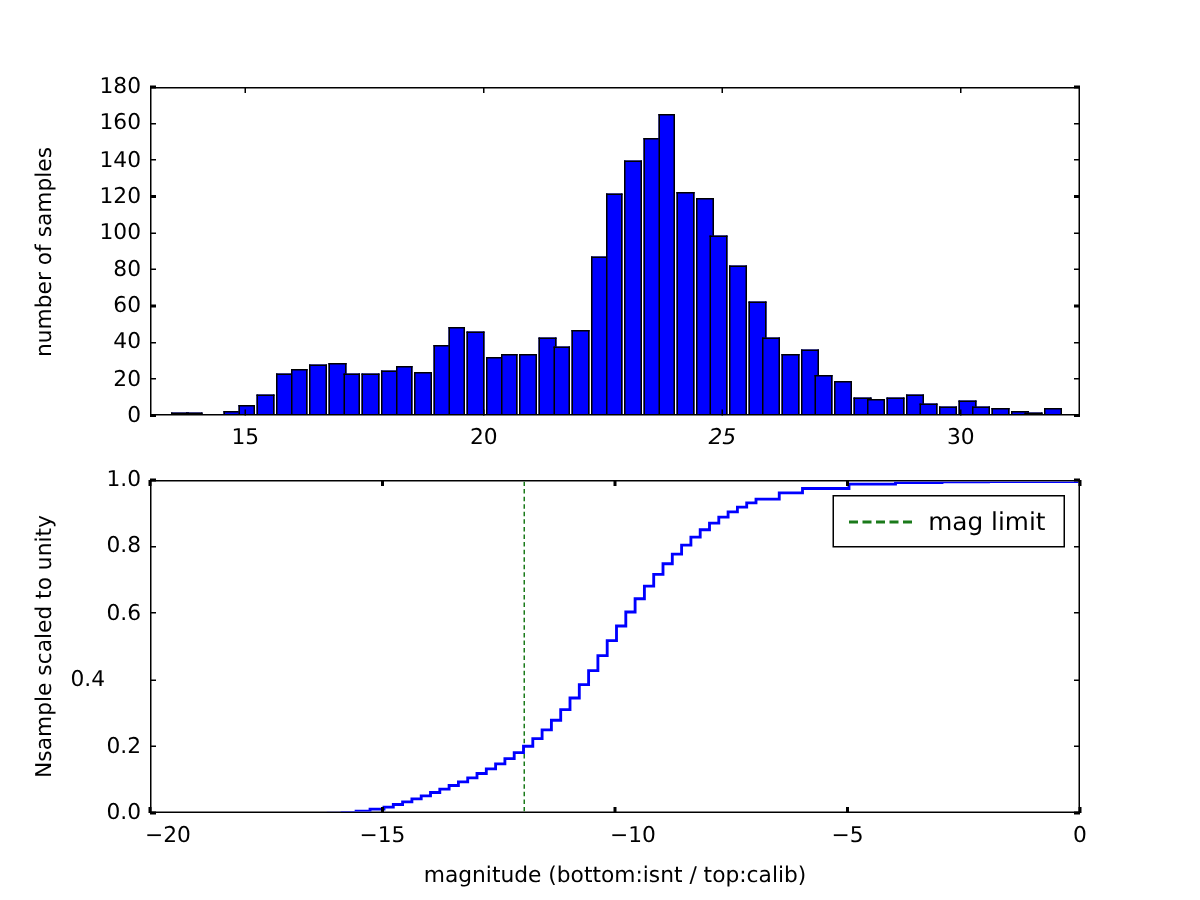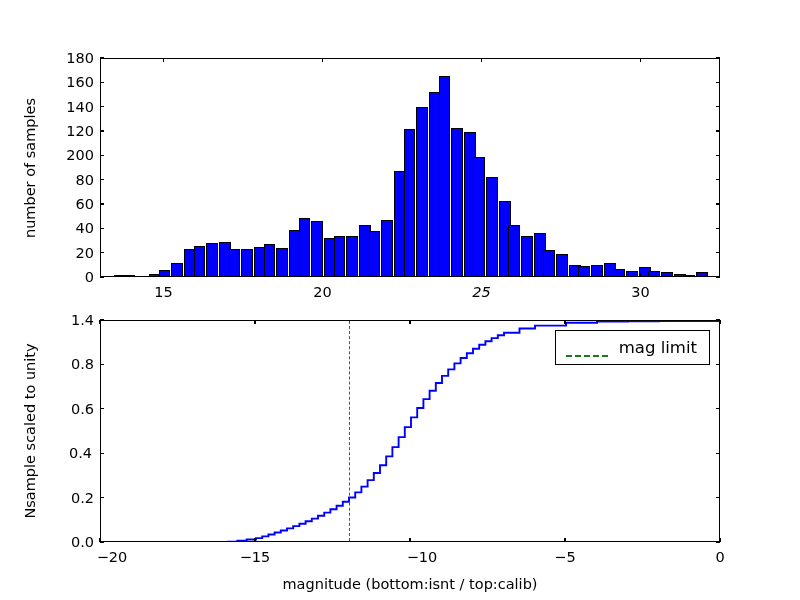--- a/index.html
+++ b/index.html
@@ -131,21 +131,21 @@
   <div class="ylabel" id="ylab-bot" style="left: 22px; top: 431px; transform: rotate(-90deg) translate(-50%, 0px);">Nsample scaled to unity</div>
 
   <div class="axes" id="ax-bot">
     <div class="plotarea" id="bot-plot">
       <div class="vline" id="maglimit-line" style="left: 248px;"></div>
       <svg class="stepsvg" id="cum-svg" width="620" height="222">
           <path d="M 0.00 222.00 L 31.00 222.00 L 31.00 222.00 L 62.00 222.00 L 62.00 222.00 L 93.00 222.00 L 93.00 221.78 L 108.50 221.78 L 108.50 221.56 L 117.80 221.56 L 117.80 221.11 L 127.10 221.11 L 127.10 220.67 L 136.40 220.67 L 136.40 219.78 L 145.70 219.78 L 145.70 218.45 L 155.00 218.45 L 155.00 217.12 L 161.20 217.12 L 161.20 215.34 L 167.40 215.34 L 167.40 213.56 L 173.60 213.56 L 173.60 211.57 L 179.80 211.57 L 179.80 209.57 L 186.00 209.57 L 186.00 207.35 L 192.20 207.35 L 192.20 205.13 L 198.40 205.13 L 198.40 202.69 L 204.60 202.69 L 204.60 200.24 L 210.80 200.24 L 210.80 197.58 L 217.00 197.58 L 217.00 194.69 L 223.20 194.69 L 223.20 191.59 L 229.40 191.59 L 229.40 188.26 L 235.60 188.26 L 235.60 184.70 L 241.80 184.70 L 241.80 180.71 L 248.00 180.71 L 248.00 176.49 L 254.20 176.49 L 254.20 171.38 L 260.40 171.38 L 260.40 165.61 L 266.60 165.61 L 266.60 159.17 L 272.80 159.17 L 272.80 152.07 L 279.00 152.07 L 279.00 144.30 L 285.20 144.30 L 285.20 135.42 L 291.40 135.42 L 291.40 126.10 L 297.60 126.10 L 297.60 116.11 L 303.80 116.11 L 303.80 106.12 L 310.00 106.12 L 310.00 96.35 L 316.20 96.35 L 316.20 87.02 L 322.40 87.02 L 322.40 78.14 L 328.60 78.14 L 328.60 69.71 L 334.80 69.71 L 334.80 61.94 L 341.00 61.94 L 341.00 54.83 L 347.20 54.83 L 347.20 48.40 L 353.40 48.40 L 353.40 42.40 L 359.60 42.40 L 359.60 37.07 L 365.80 37.07 L 365.80 32.19 L 372.00 32.19 L 372.00 27.75 L 378.20 27.75 L 378.20 23.75 L 384.40 23.75 L 384.40 20.20 L 390.60 20.20 L 390.60 17.09 L 396.80 17.09 L 396.80 14.21 L 403.00 14.21 L 403.00 11.77 L 418.50 11.77 L 418.50 7.55 L 434.00 7.55 L 434.00 4.66 L 465.00 4.66 L 465.00 1.78 L 496.00 1.78 L 496.00 0.67 L 527.00 0.67 L 527.00 0.22 L 558.00 0.22 L 558.00 0.00 L 589.00 0.00 L 589.00 0.00 L 620.00 0.00 L 620.00 0.00" fill="none" stroke="#0000ff" stroke-width="1.9"></path>
         </svg>
     </div>
 
-    <div class="legend" id="legend-box" style="right: 9px; top: 9px; align-items: flex-end;">
+    <div class="legend" id="legend-box" style="right: 9px; top: 9px;">
       <span class="legend-line"></span>
       <span class="legend-label">mag limit</span>
     </div>
   </div>
 
   <div class="xlabel" id="xlab-bot" style="left: 410px; top: 576px;">magnitude (bottom:isnt / top:calib)</div>
 
 <div class="tick tick-x" style="left: 162.99px; top: 273px;"></div>
     <div class="tick tick-x" style="left: 162.99px; top: 58px;"></div>
     <div class="tlab tlab-x" style="left: 163.59px; top: 284px;">15</div>
@@ -168,21 +168,21 @@
     <div class="tick tick-y" style="left: 716px; top: 227.733px;"></div>
     <div class="tlab tlab-y" style="right: 706px; top: 228.333px;">40</div>
     <div class="tick tick-y" style="left: 100px; top: 203.4px;"></div>
     <div class="tick tick-y" style="left: 716px; top: 203.4px;"></div>
     <div class="tlab tlab-y" style="right: 706px; top: 204px;">60</div>
     <div class="tick tick-y" style="left: 100px; top: 179.067px;"></div>
     <div class="tick tick-y" style="left: 716px; top: 179.067px;"></div>
     <div class="tlab tlab-y" style="right: 706px; top: 179.667px;">80</div>
     <div class="tick tick-y" style="left: 100px; top: 154.733px;"></div>
     <div class="tick tick-y" style="left: 716px; top: 154.733px;"></div>
-    <div class="tlab tlab-y" style="right: 706px; top: 155.333px;">200</div>
+    <div class="tlab tlab-y" style="right: 706px; top: 155.333px;">100</div>
     <div class="tick tick-y" style="left: 100px; top: 130.4px;"></div>
     <div class="tick tick-y" style="left: 716px; top: 130.4px;"></div>
     <div class="tlab tlab-y" style="right: 706px; top: 131px;">120</div>
     <div class="tick tick-y" style="left: 100px; top: 106.067px;"></div>
     <div class="tick tick-y" style="left: 716px; top: 106.067px;"></div>
     <div class="tlab tlab-y" style="right: 706px; top: 106.667px;">140</div>
     <div class="tick tick-y" style="left: 100px; top: 81.7333px;"></div>
     <div class="tick tick-y" style="left: 716px; top: 81.7333px;"></div>
     <div class="tlab tlab-y" style="right: 706px; top: 82.3333px;">160</div>
     <div class="tick tick-y" style="left: 100px; top: 57.4px;"></div>
@@ -204,23 +204,23 @@
     <div class="tick tick-x" style="left: 719.4px; top: 320px;"></div>
     <div class="tlab tlab-x" style="left: 720px; top: 549px;">0</div>
     <div class="tick tick-y" style="left: 100px; top: 541.4px;"></div>
     <div class="tick tick-y" style="left: 716px; top: 541.4px;"></div>
     <div class="tlab tlab-y" style="right: 706px; top: 542px;">0.0</div>
     <div class="tick tick-y" style="left: 100px; top: 497px;"></div>
     <div class="tick tick-y" style="left: 716px; top: 497px;"></div>
     <div class="tlab tlab-y" style="right: 706px; top: 497.6px;">0.2</div>
     <div class="tick tick-y" style="left: 100px; top: 452.6px;"></div>
     <div class="tick tick-y" style="left: 716px; top: 452.6px;"></div>
-    <div class="tlab tlab-y" style="right: 708px; top: 453.2px;">0.4</div>
+    <div class="tlab tlab-y" style="right: 730px; top: 453.2px;">0.4</div>
     <div class="tick tick-y" style="left: 100px; top: 408.2px;"></div>
     <div class="tick tick-y" style="left: 716px; top: 408.2px;"></div>
     <div class="tlab tlab-y" style="right: 706px; top: 408.8px;">0.6</div>
     <div class="tick tick-y" style="left: 100px; top: 363.8px;"></div>
     <div class="tick tick-y" style="left: 716px; top: 363.8px;"></div>
     <div class="tlab tlab-y" style="right: 706px; top: 364.4px;">0.8</div>
     <div class="tick tick-y" style="left: 100px; top: 319.4px;"></div>
     <div class="tick tick-y" style="left: 716px; top: 319.4px;"></div>
-    <div class="tlab tlab-y" style="right: 706px; top: 320px;">1.4</div>
+    <div class="tlab tlab-y" style="right: 706px; top: 320px;">1.0</div>
   </div>
 
 </body></html>

